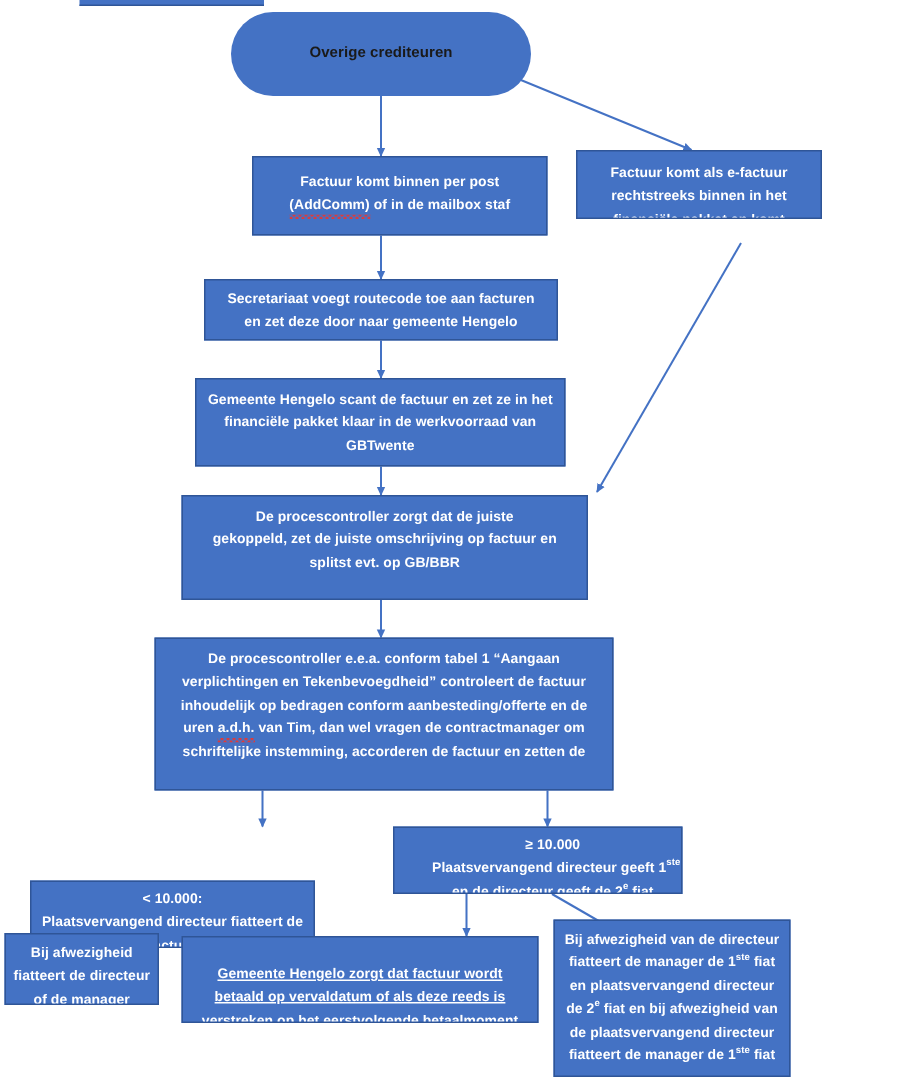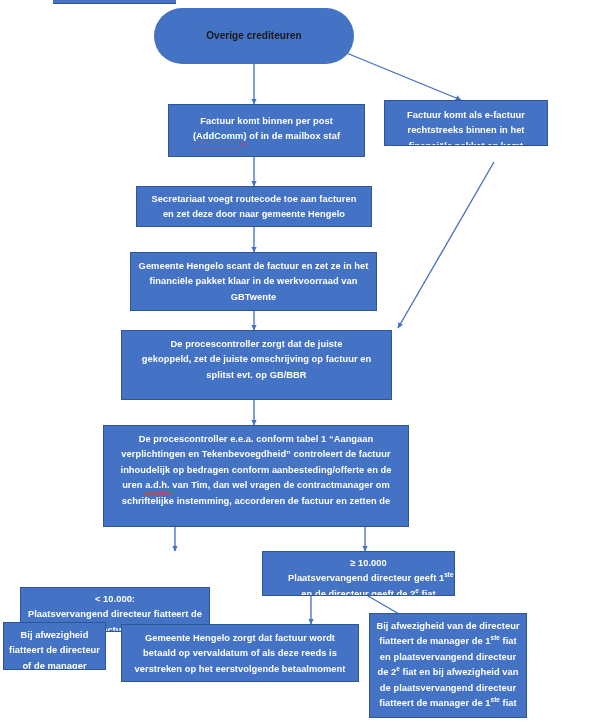--- a/index.html
+++ b/index.html
@@ -164,21 +164,21 @@
     <span class="ln"><span>Plaatsvervangend directeur geeft 1</span><sup>ste</sup><span> fiat</span></span>
     <span class="ln"><span>en de directeur geeft de 2</span><sup>e</sup><span> fiat</span></span>
   </div>
 
   <div class="node bordered" style="left:3px; top:622px; width:103px; height:48px; padding-top:5px;">
     <span class="ln">Bij afwezigheid</span>
     <span class="ln">fiatteert de directeur</span>
     <span class="ln">of de manager</span>
   </div>
 
-  <div class="node bordered" style="left:121px; top:624px; width:238px; height:58px; padding-top:6px;">
+  <div class="node bordered" style="left:121px; top:624px; width:238px; height:58px; padding-top:17px;text-decoration:underline;">
     <span class="ln">Gemeente Hengelo zorgt dat factuur wordt</span>
     <span class="ln">betaald op vervaldatum of als deze reeds is</span>
     <span class="ln">verstreken op het eerstvolgende betaalmoment</span>
   </div>
 
   <div class="node bordered" style="left:369px; top:613px; width:158px; height:105px; padding-top:5px;">
     <span class="ln">Bij afwezigheid van de directeur</span>
     <span class="ln"><span>fiatteert de manager de 1</span><sup>ste</sup><span> fiat</span></span>
     <span class="ln">en  plaatsvervangend directeur</span>
     <span class="ln"><span>de 2</span><sup>e</sup><span> fiat en bij afwezigheid van</span></span>

